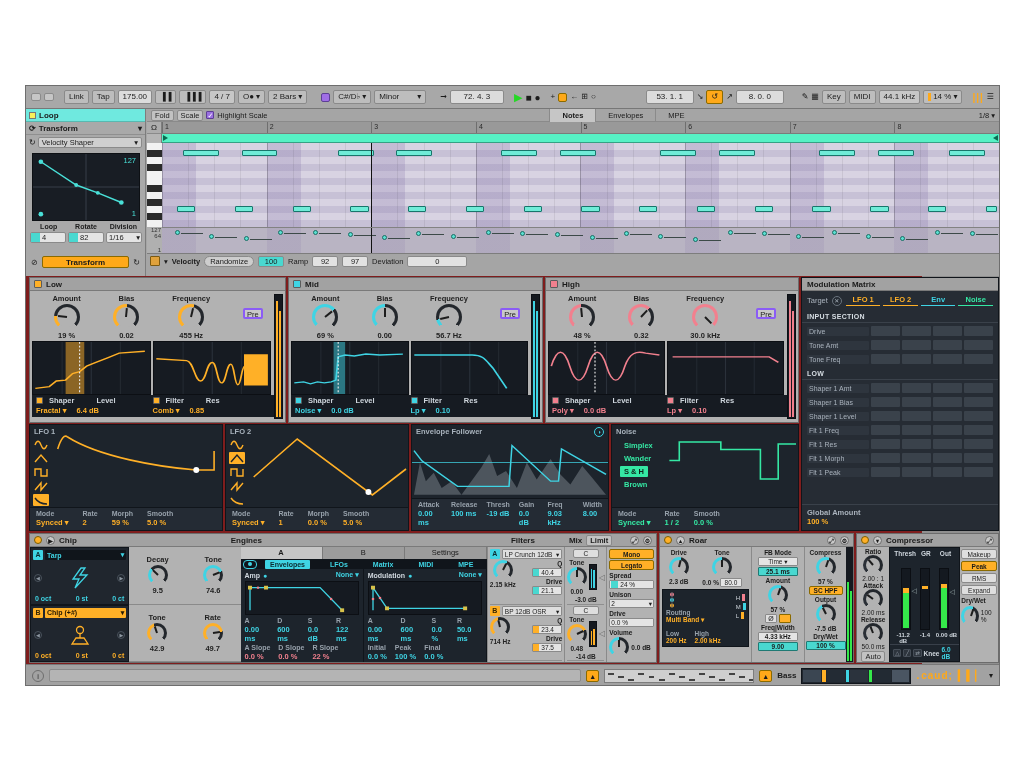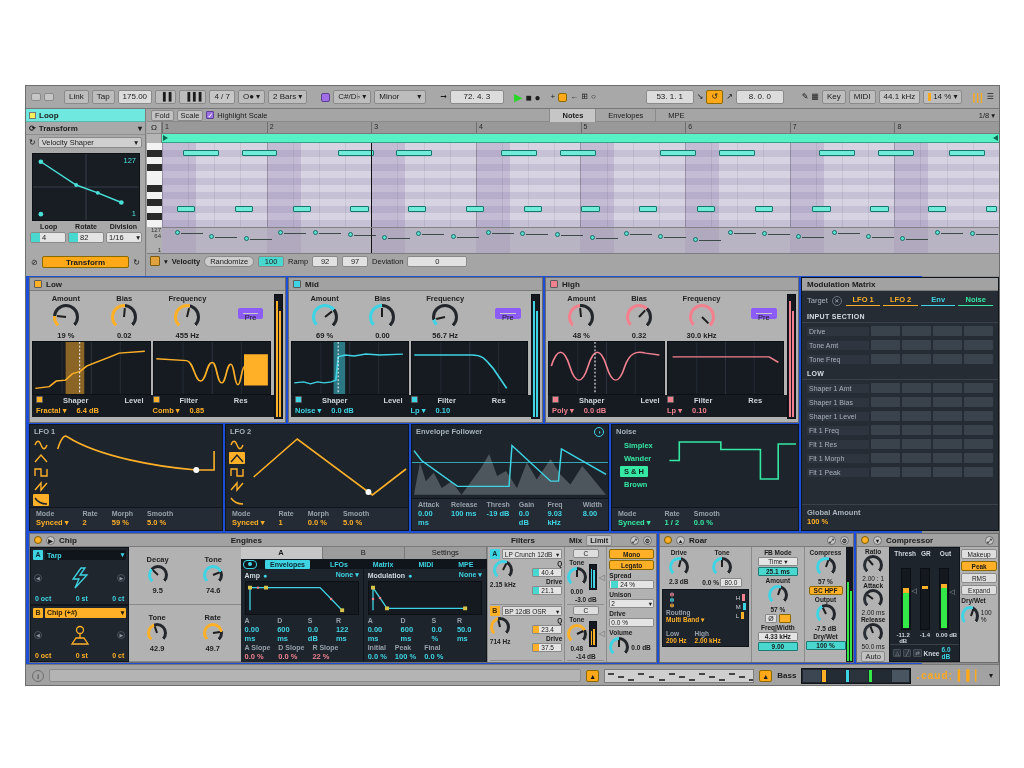--- a/index.html
+++ b/index.html
@@ -74,41 +74,41 @@
   .vmark { position:absolute; width:5px; height:5px; border-radius:50%; background:#5ae0d2; border:1px solid #1b6e64; }
   .vmark:after { content:""; position:absolute; left:5px; top:2px; width:22px; height:1px; background:#3c4a48; }
   .velfoot { position:absolute; left:0; top:144px; width:852px; height:15px; background:#a5a5a5; border-top:1px solid #7d7d7d;
     display:flex; align-items:center; gap:4px; padding:0 3px; font-size:7.5px; }
   .lanechip { width:10px; height:10px; background:#e0a23c; border:1px solid #7b5a12; border-radius:1px; }
   .pill { background:#cdcdcd; border:1px solid #8a8a8a; border-radius:6px; padding:0 5px; height:11px; line-height:10px; }
   .numfield { background:#e2e2e2; border:1px solid #8a8a8a; height:11px; min-width:26px; text-align:center; line-height:10px; border-radius:2px; }
   .numfield.cyfill { background:#49d8d0; }
 
   
-  .devzone { position:absolute; left:0; top:190px; width:896px; height:388px; background:#1d4ed8; }
+  .devzone { position:absolute; left:0; top:190px; width:896px; height:388px; background:#7f1d1d; }
   .device { position:absolute; background:#b2b2b2; border:1px solid #6c6c6c; overflow:hidden; }
   .dhead { height:13px; background:#a2a2a2; border-bottom:1px solid #7a7a7a; display:flex; align-items:center; gap:4px; padding:0 4px; font-weight:bold; font-size:8px; }
   .chk { width:8px; height:8px; border:1px solid #5c5c5c; border-radius:1px; }
   .knobzone { display:flex; justify-content:space-around; align-items:flex-start; padding:3px 6px 2px 6px; height:50px; }
   .kb { display:flex; flex-direction:column; align-items:center; gap:1px; }
   .kl { font-size:7.5px; font-weight:bold; color:#222; }
   .kv { font-size:7.5px; font-weight:bold; color:#222; }
   .knob { width:26px; height:26px; border-radius:50%; position:relative;
     background:conic-gradient(from 225deg, var(--ac,#ffb027) calc(var(--v,.5)*270deg), #23272c calc(var(--v,.5)*270deg) 270deg, rgba(0,0,0,0) 270deg 360deg); }
   .knob:before { content:""; position:absolute; inset:3px; background:var(--face,#b2b2b2); border-radius:50%; }
   .knob:after { content:""; position:absolute; left:12px; top:4px; width:2px; height:9px; background:#1d1d1d;
     transform-origin:1px 9px; transform:rotate(calc(-135deg + var(--v,.5)*270deg)); }
   .knob.small { width:20px; height:20px; }
   .knob.small:after { left:9px; top:3px; height:7px; transform-origin:1px 7px; }
-  .prebtn { background:#c9c9c9; border:5px solid #8b5cf6; border-radius:2px; height:11px; line-height:10px; padding:0 2px; font-size:7.5px; margin-top:14px; }
+  .prebtn { background:#c9c9c9; border:2px solid #8b5cf6; border-radius:2px; height:11px; line-height:10px; padding:0 2px; font-size:7.5px; margin-top:14px; }
   .graphrow { display:flex; gap:2px; padding:0 2px; }
   .gpanel { background:#161b22; border:1px solid #0c0f14; position:relative; flex:1; height:54px; }
   .bandfoot { background:#161b22; margin:0 2px; padding:1px 4px 2px 4px; display:flex; font-size:7.5px; }
   .bandfoot .col { flex:1; display:flex; flex-direction:column; gap:1px; }
-  .bf1 { display:flex; gap:20px; align-items:flex-start; color:#cfd6dd; font-weight:bold; }
+  .bf1 { display:flex; gap:6px; align-items:center; color:#cfd6dd; font-weight:bold; }
   .bf2 { display:flex; gap:10px; font-weight:bold; }
   .meterstrip { position:absolute; right:2px; top:16px; bottom:3px; width:9px; background:#15191f; border:1px solid #0c0f14; display:flex; gap:1px; justify-content:center; padding:1px; }
   .mbar { width:3px; align-self:flex-end; height:96%; }
   .dkpanel { position:absolute; background:#1d242c; border:1px solid #10151b; color:#8e98a2; overflow:hidden; }
   .dktitle { font-size:7.5px; font-weight:bold; color:#a8b2bc; padding:2px 4px; }
   .parambar { position:absolute; left:0; bottom:0; width:100%; background:#242b34; border-top:1px solid #10151b; display:flex; gap:14px; padding:2px 6px 3px 6px; }
   .param { display:flex; flex-direction:column; gap:1px; }
   .param .pl { font-size:7px; color:#97a1ab; font-weight:bold; }
   .param .pv { font-size:7.5px; font-weight:bold; }
   .yellowv .pv { color:#ffb027; } .cyanv .pv { color:#3fd4e4; } .greenv .pv { color:#35e8a4; } .pinkv .pv { color:#f2808e; }

